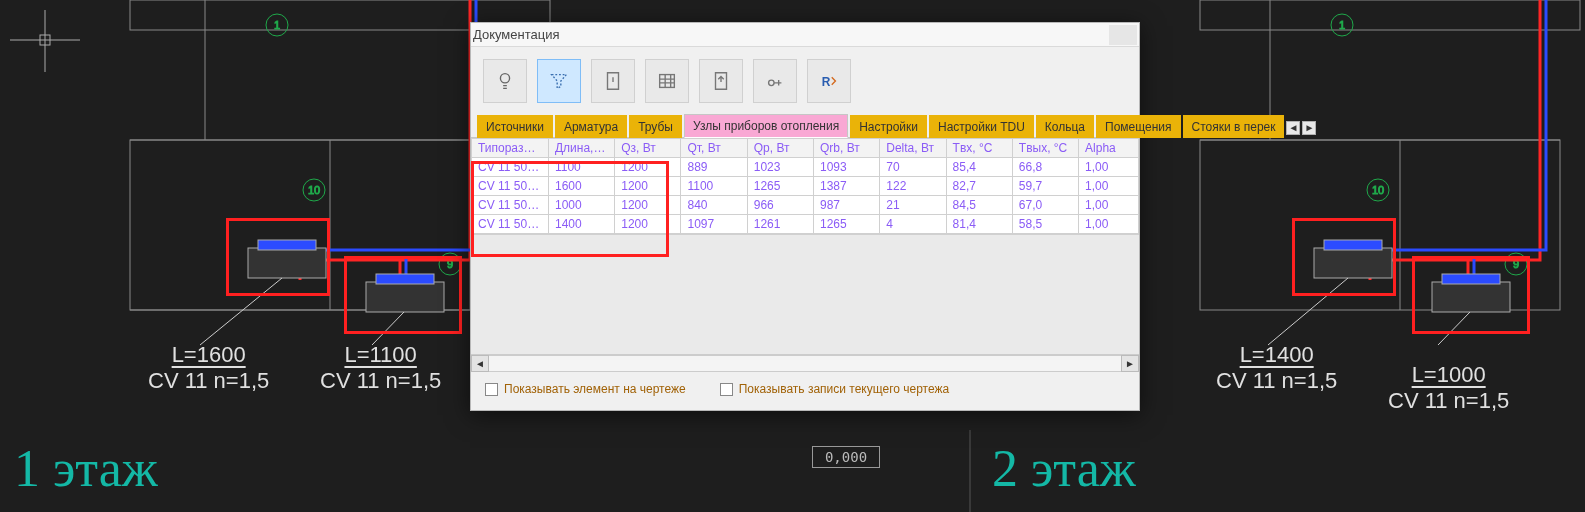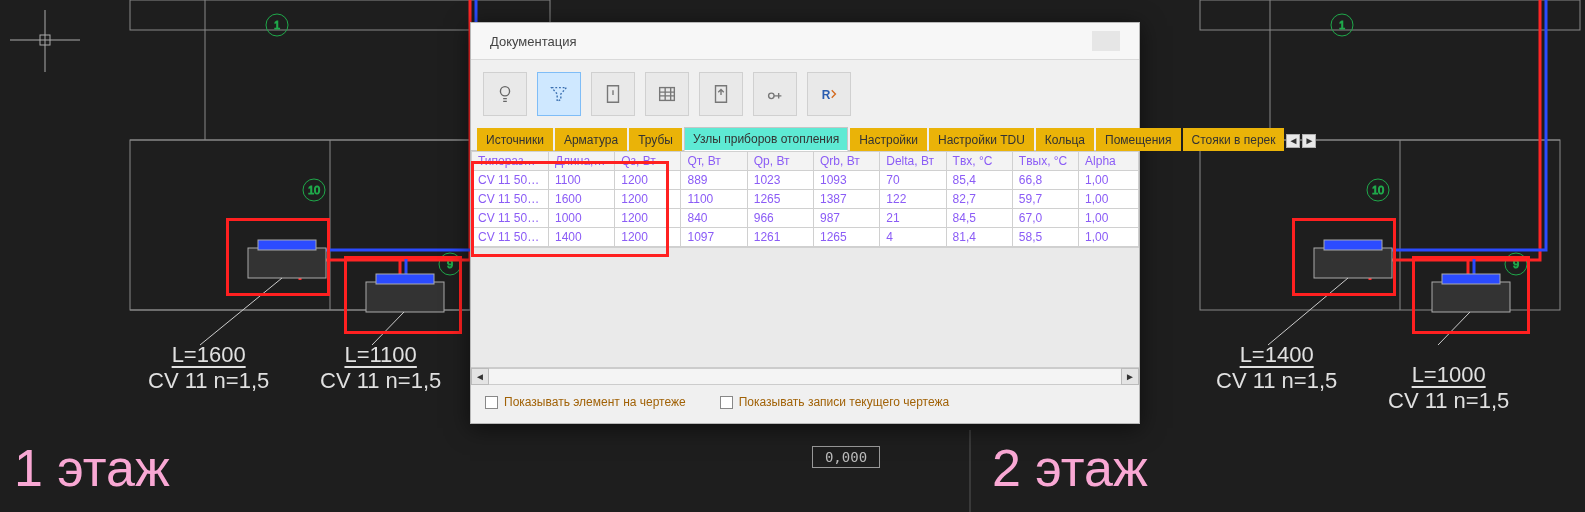--- a/index.html
+++ b/index.html
@@ -11,22 +11,22 @@
     position: relative;
     overflow: hidden;
   }
 
   
   .cad { position: absolute; inset: 0; }
   .cad svg { position: absolute; top:0; left:0; }
 
   .floor-label {
     position: absolute; bottom: 14px;
-    font-size: 52px; font-weight: 400; color: #f9a8d4;
-    font-family: Liberation Sans, sans-serif;
+    font-size: 52px; font-weight: 400; color: #14b8a6;
+    font-family: Liberation Serif, serif;
   }
   .fl1 { left: 14px; }
   .fl2 { left: 992px; }
 
   .rad-label {
     position: absolute;
     color: #e0e0e0;
     font-family: Arial, sans-serif;
     font-size: 22px; line-height: 26px;
     text-align: center;
@@ -46,23 +46,23 @@
   .dialog {
     position: absolute;
     left: 470px; top: 22px;
     width: 670px;
     background: #f0f0f0;
     border: 1px solid #b8b8b8;
     box-shadow: 0 4px 22px rgba(0,0,0,.55);
     font-size: 12px; color: #222;
   }
   .titlebar {
-    height: 37px;
+    height: 24px;
     display:flex; align-items:center;
-    padding: 0 19px;
+    padding: 0 2px;
     background: #f7f7f7;
     border-bottom: 1px solid #dadada;
     justify-content: space-between;
   }
   .titlebar .title { font-size: 13px; color: #444; }
   .titlebar .close {
     width: 28px; height: 20px;
     background: #e6e6e6;
   }
 
@@ -93,21 +93,21 @@
     background: #eab308;
     border: 1px solid transparent;
     border-bottom: none;
     cursor: pointer;
     color: #333;
     white-space: nowrap;
     position: relative;
     top: 1px;
   }
   .tab.active {
-    background: #5eead4;
+    background: #f9a8d4;
     border: 1px solid #c6c6c6;
     border-bottom: 1px solid #fff;
   }
   .tab-scroll {
     margin-left: auto;
     display:flex; gap:2px;
     padding-bottom: 2px;
   }
   .tab-scroll span {
     width:14px; height:14px;

